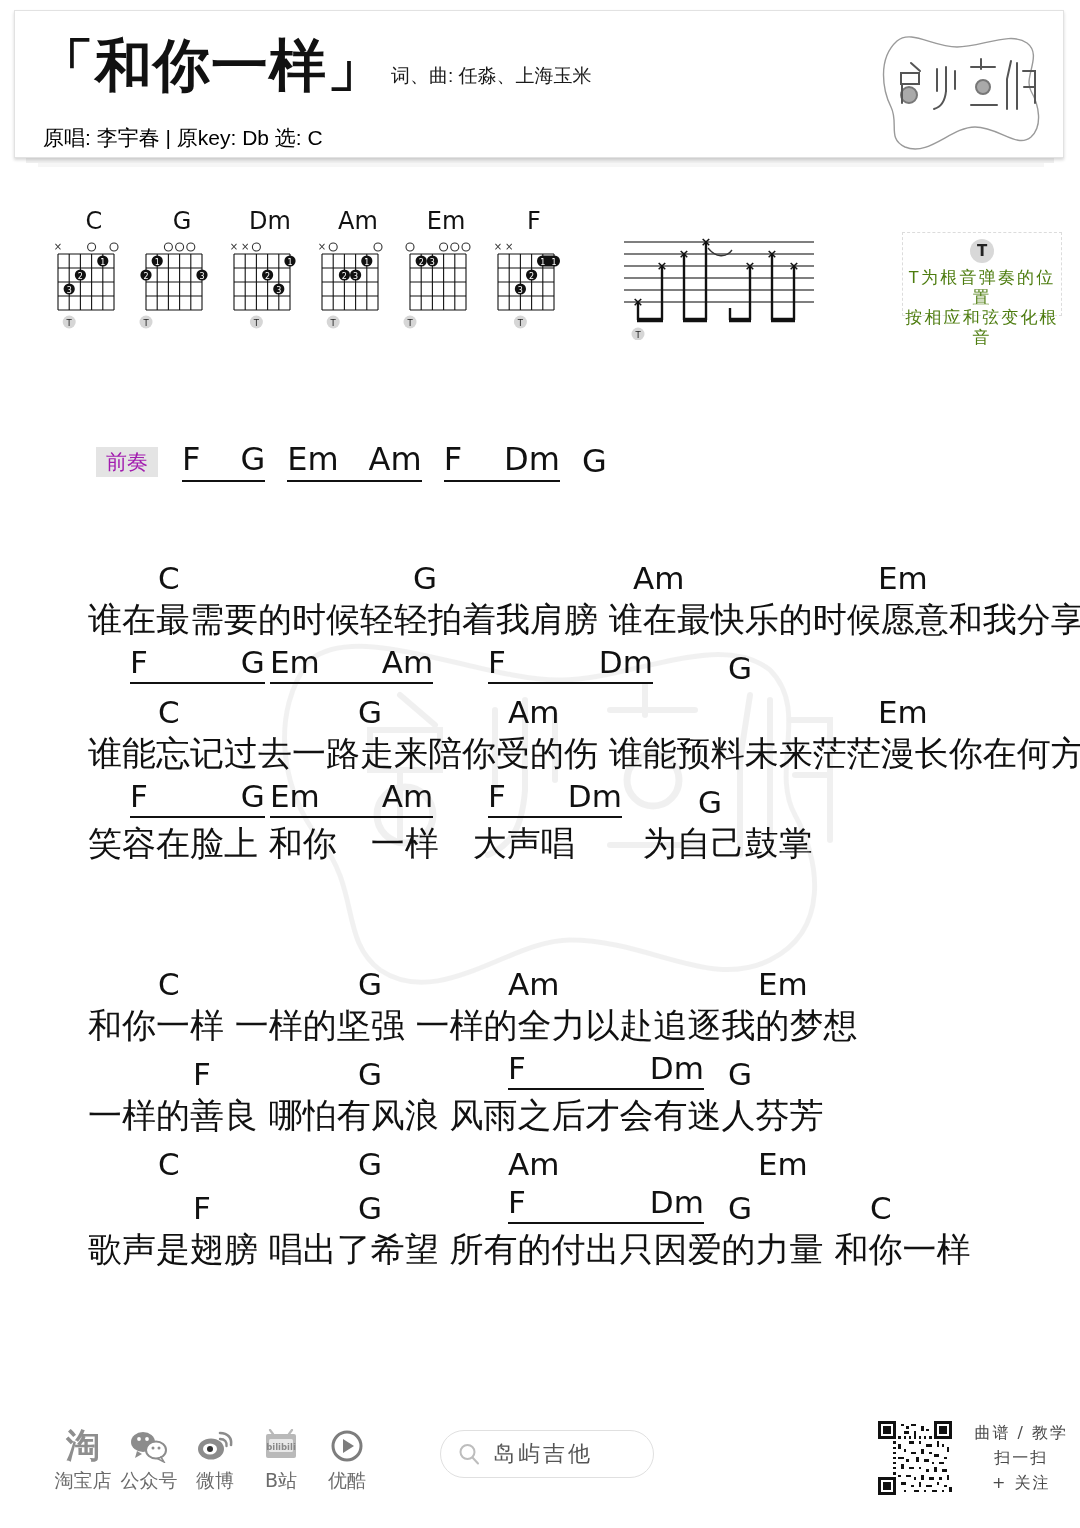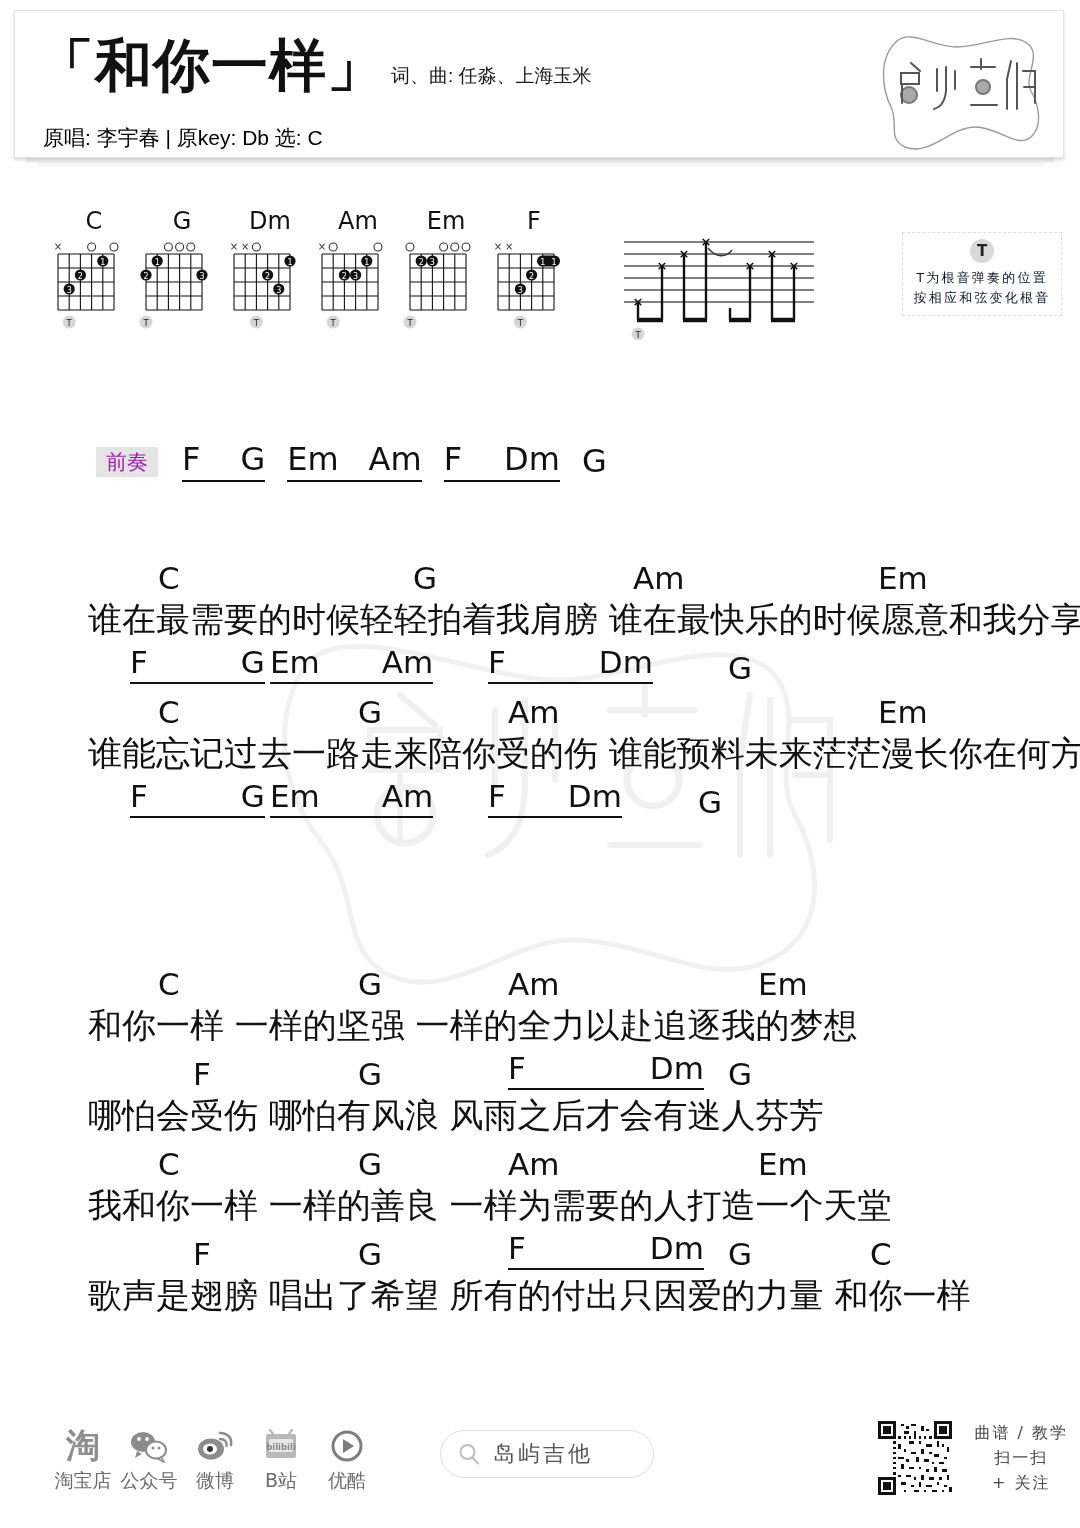--- a/index.html
+++ b/index.html
@@ -112,21 +112,21 @@
   }
   .t-badge {
     width: 24px; height: 24px; border-radius: 50%;
     background: #d8d8d8; color: #222;
     font-size: 15px; line-height: 24px;
     margin: 0 auto 5px auto;
     font-weight: 600;
     font-family: "DejaVu Sans", sans-serif;
   }
   .tnote-line {
-    font-size: 13px; color: #0f172a; letter-spacing: 2.2px;
+    font-size: 17px; color: #4d7c0f; letter-spacing: 2.2px;
     line-height: 20px;
   }
 
   .intro-row {
     position: absolute; left: 96px; top: 443px;
     display: flex; align-items: center;
   }
   .section-tag {
     background: #e4e4e4;
     color: #a21caf;
@@ -551,47 +551,47 @@
       <span class="chip" style="left:790px">Em</span>
     </div>
     <div class="lyricline">谁能忘记过去一路走来陪你受的伤 谁能预料未来茫茫漫长你在何方</div>
 
     <div class="chordline">
       <span class="chip u" style="left:42px">F   G</span>
       <span class="chip u" style="left:182px">Em  Am</span>
       <span class="chip u" style="left:400px">F  Dm</span>
       <span class="chip" style="left:610px">G</span>
     </div>
+    <div class="lyricline">笑容在脸上 和你　一样　大声唱　　为自己鼓掌</div>
   </div>
 
   <div class="lyric-block" style="top:958px">
 
     <div class="chordline">
       <span class="chip" style="left:70px">C</span>
       <span class="chip" style="left:270px">G</span>
       <span class="chip" style="left:420px">Am</span>
       <span class="chip" style="left:670px">Em</span>
     </div>
     <div class="lyricline">和你一样 一样的坚强 一样的全力以赴追逐我的梦想</div>
 
     <div class="chordline">
       <span class="chip" style="left:105px">F</span>
       <span class="chip" style="left:270px">G</span>
       <span class="chip u" style="left:420px">F    Dm</span>
       <span class="chip" style="left:640px">G</span>
     </div>
-    <div class="lyricline">哪怕会受伤 哪怕有风浪 风雨之后才会有迷人芬芳</div>
+    <div class="lyricline">一样的善良 哪怕有风浪 风雨之后才会有迷人芬芳</div>
 
     <div class="chordline">
       <span class="chip" style="left:70px">C</span>
       <span class="chip" style="left:270px">G</span>
       <span class="chip" style="left:420px">Am</span>
       <span class="chip" style="left:670px">Em</span>
     </div>
-    <div class="lyricline">我和你一样 一样的善良 一样为需要的人打造一个天堂</div>
 
     <div class="chordline">
       <span class="chip" style="left:105px">F</span>
       <span class="chip" style="left:270px">G</span>
       <span class="chip u" style="left:420px">F    Dm</span>
       <span class="chip" style="left:640px">G</span>
       <span class="chip" style="left:782px">C</span>
     </div>
     <div class="lyricline">歌声是翅膀 唱出了希望 所有的付出只因爱的力量 和你一样</div>
   </div>

